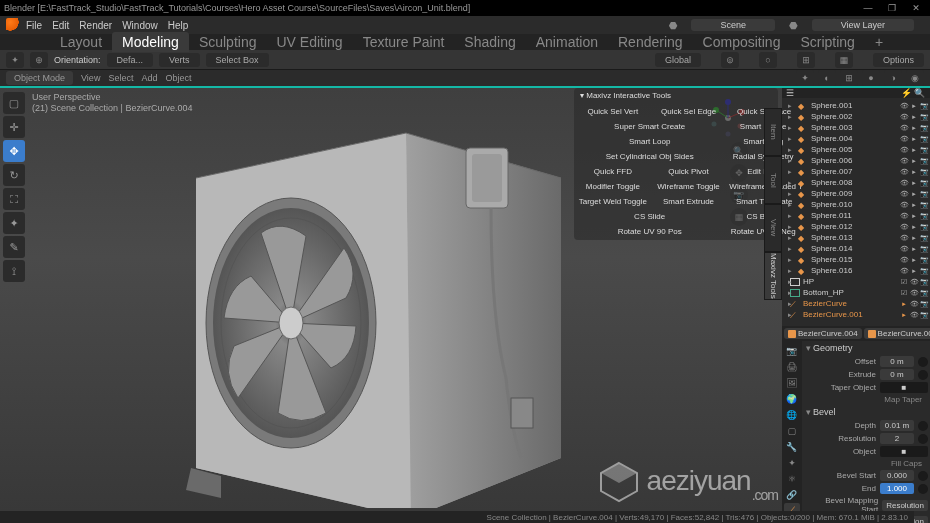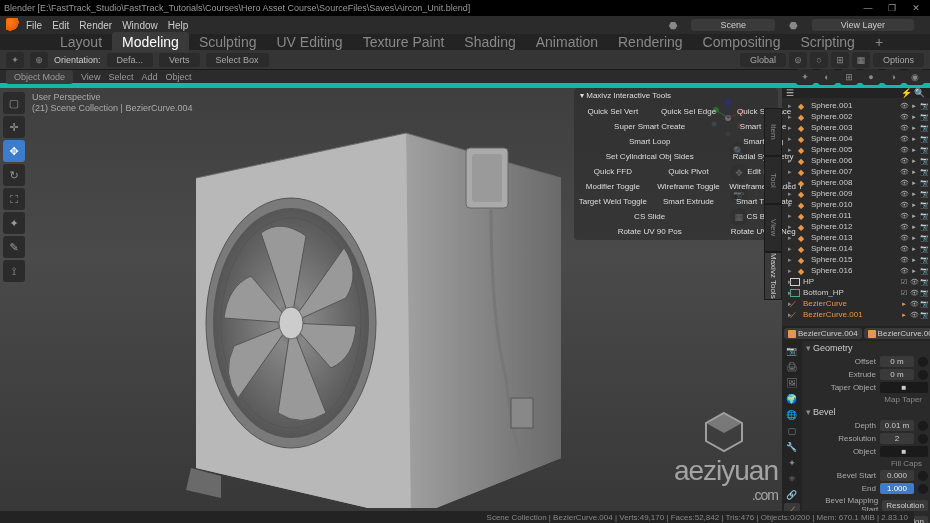--- a/index.html
+++ b/index.html
@@ -11,23 +11,23 @@
 .menubar { height: 18px; background: #2b2b2b; display: flex; align-items: center; padding: 0 6px; font-size: 10px; }
 .menubar .app-icon { width: 14px; height: 14px; background: radial-gradient(circle at 30% 30%, #ff7a18, #e85d04 60%, #2a2a2a 62%); border-radius: 2px; margin-right: 6px; }
 .menubar span { margin-right: 10px; color: #ccc; }
 .menubar .right { margin-left: auto; display: flex; align-items: center; gap: 4px; }
 .scene-pill { background: #3a3a3a; padding: 1px 29px; border-radius: 3px; font-size: 9px; }
 .tabbar { height: 16px; background: #232323; display: flex; align-items: center; padding-left: 50px; font-size: 14px; }
 .tabbar span { padding: 2px 10px; color: #888; }
 .tabbar span.active { background: #3a3a3a; color: #fff; border-radius: 3px 3px 0 0; }
 .toolbar { height: 20px; background: #353535; display: flex; align-items: center; padding: 0 6px; gap: 6px; font-size: 9px; border-bottom: 1px solid #1a1a1a; }
 .toolbar .pill { background: #2b2b2b; padding: 2px 10px; border-radius: 3px; color: #aaa; }
-.toolbar .right { margin-left: auto; display: flex; gap: 3px; align-items: center; }
+.toolbar .right { margin-left: auto; display: flex; gap: 20px; align-items: center; }
 .icon-btn { width: 18px; height: 16px; background: #2b2b2b; border-radius: 3px; display: flex; align-items: center; justify-content: center; font-size: 9px; color: #888; }
-.modebar { height: 18px; background: #2b2b2b; display: flex; align-items: center; padding: 0 6px; gap: 8px; font-size: 9px; border-bottom: 5px solid #14b8a6; }
+.modebar { height: 18px; background: #2b2b2b; display: flex; align-items: center; padding: 0 6px; gap: 8px; font-size: 9px; border-bottom: 2px solid #14b8a6; }
 .modebar span { color: #999; }
 .modebar .right { margin-left: auto; display: flex; gap: 4px; }
 .main { display: flex; height: 423px; }
 .viewport-area { flex: 1; background: linear-gradient(180deg, #3f3f3f 0%, #4a4a4a 40%, #383838 100%); position: relative; display: flex; }
 .left-toolbar { width: 26px; display: flex; flex-direction: column; gap: 2px; padding-top: 4px; padding-left: 3px; }
 .tool-btn { width: 22px; height: 22px; background: #2b2b2b; border-radius: 3px; display: flex; align-items: center; justify-content: center; font-size: 11px; color: #999; }
 .tool-btn.active { background: #3b7dcc; color: #fff; }
 .viewport { flex: 1; position: relative; }
 .vp-overlay { position: absolute; top: 4px; left: 6px; font-size: 9px; color: #aaa; }
 .vp-overlay div { margin-bottom: 1px; }
@@ -69,21 +69,21 @@
 .section-title { padding:2px 4px; color:#ccc; font-size:9px; }
 .section-title::before { content:"▾ "; color:#888; }
 .prop-row { display:flex; align-items:center; padding:1px 2px 1px 18px; gap:4px; }
 .prop-row .label { width: 56px; text-align:right; color:#aaa; }
 .prop-row .val { flex:1; background:#3a3a3a; padding:1px 4px; text-align:center; border-radius:2px; color:#ccc; }
 .prop-row .dot { width:10px; height:10px; border-radius:5px; background:#1a1a1a; }
 .prop-row.highlight .val { background:#3b7dcc; color:#fff; }
 .sub-label { text-align:right; padding:1px 8px 1px 0; color:#888; font-size:8px; }
 .statusbar { position: absolute; bottom:0; left:0; right:16px; height:12px; background:#232323; font-size:8px; color:#888; display:flex; align-items:center; padding:0 6px; }
 .statusbar .right { margin-left:auto; }
-.watermark { position:absolute; bottom:18px; right:152px; font-size:28px; color:#ffffff88; letter-spacing:-1px; font-weight:300; display:flex; align-items:center;flex-direction:column; }
+.watermark { position:absolute; bottom:18px; right:152px; font-size:28px; color:#ffffff88; letter-spacing:-1px; font-weight:300; display:flex; align-items:center; }
 .watermark svg { width:48px; height:48px; margin-right:4px; opacity:0.5; }
 .watermark .sub { font-size:14px; align-self:flex-end; margin-bottom:2px; margin-left:1px; }
 </style>
 </head>
 <body>
 
 <div class="titlebar">
   <span class="titlebar-title">Blender [E:\FastTrack_Studio\FastTrack_Tutorials\Courses\Hero Asset Course\SourceFiles\Saves\Aircon_Unit.blend]</span>
   <div class="window-controls">
     <span>—</span>

